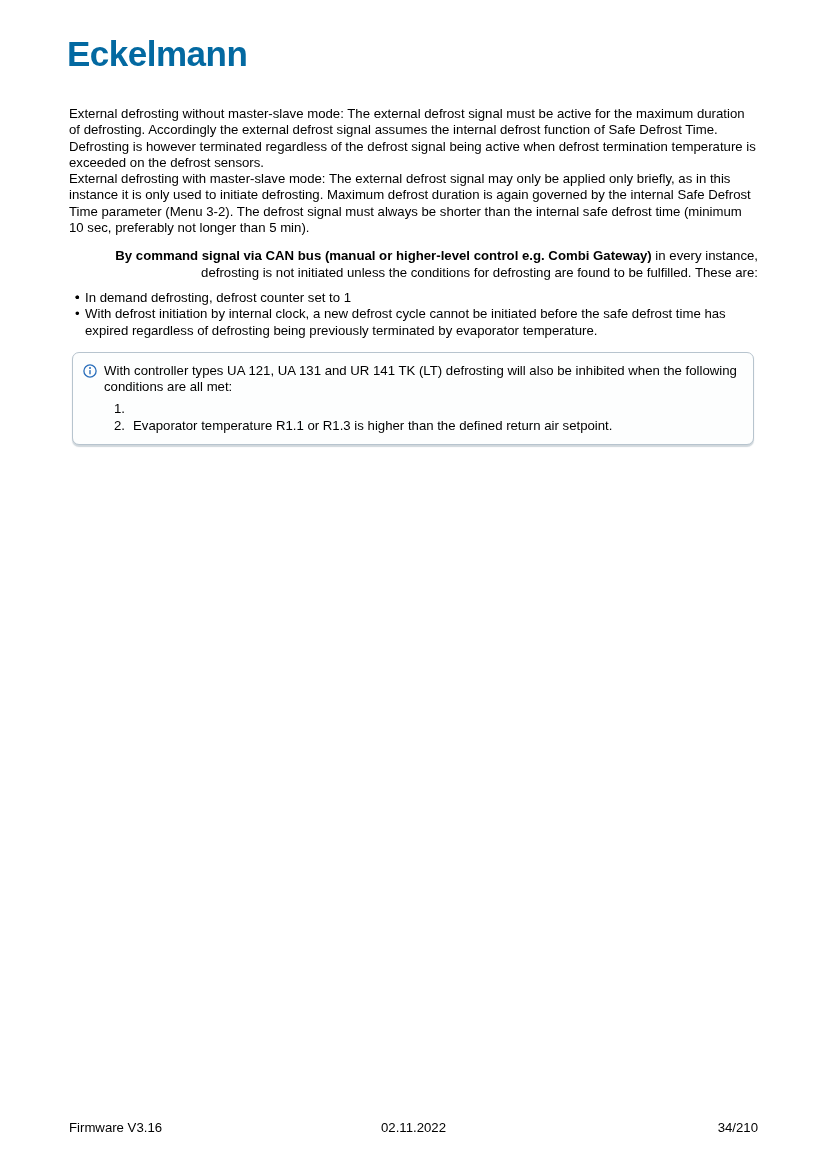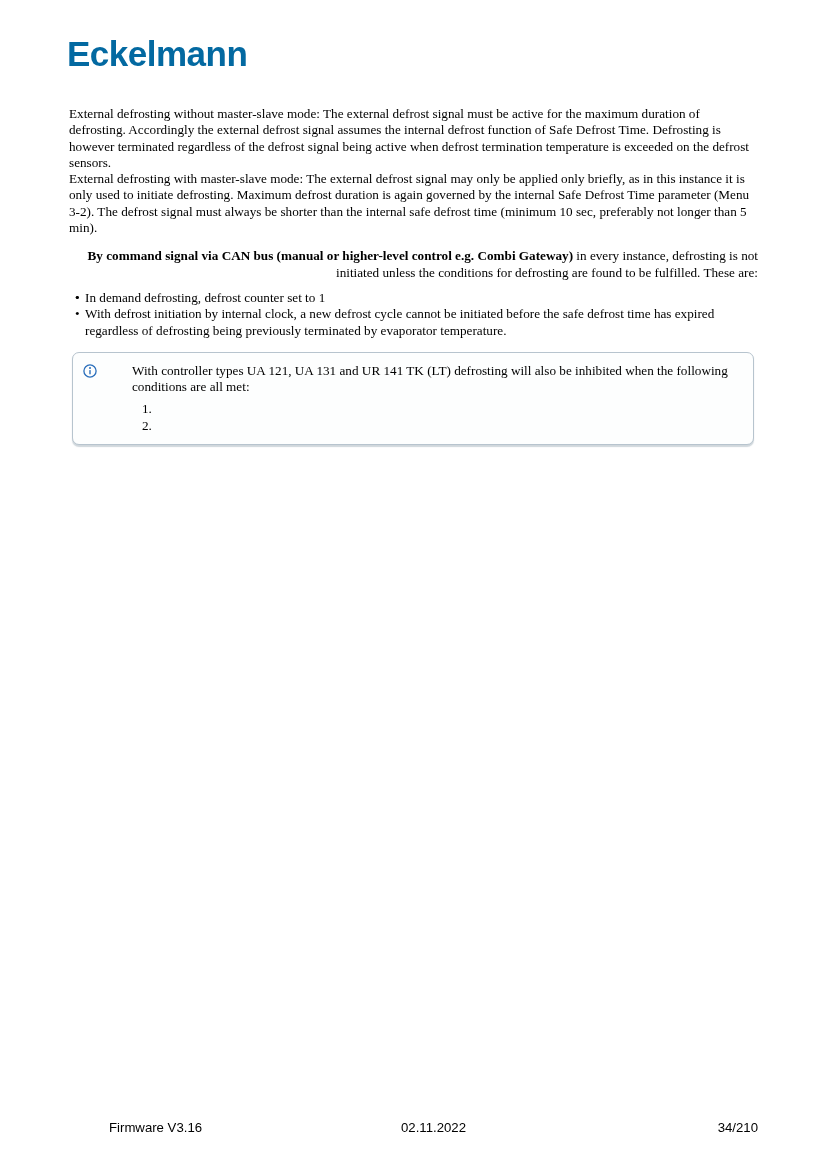--- a/index.html
+++ b/index.html
@@ -12,48 +12,48 @@
     overflow: hidden;
   }
   .logo {
     position: absolute; left: 67px; top: 36px;
     font-size: 35px; font-weight: bold;
     color: #0369a1; letter-spacing: -0.5px;
     line-height: 1;
   }
   .content {
     position: absolute; left: 69px; top: 106px; width: 689px;
-    font-size: 13.2px; line-height: 16.3px; font-family: Liberation Serif, serif;
+    font-size: 13.2px; line-height: 16.3px;
   }
   .body-para { margin: 0; }
   .section-1 { margin-top: 12px; text-align: right; }
   .bullet-list { margin-top: 9px; }
   .bullet-item { position: relative; padding-left: 16px; }
   .bullet-marker { position: absolute; left: 6px; top: 0; }
   .section-2 { margin-top: 11px; }
   .note-box {
     margin-top: 13px; margin-left: 3px;
     width: 682px; box-sizing: border-box;
     border: 1.5px solid #b7c4ce;
     border-radius: 7px;
     background: #fdfefe;
     box-shadow: 0 1.5px 1px rgba(120,140,155,0.35);
     padding: 10px 14px 10px 10px;
-    display: flex; align-items: flex-start; gap: 28px;
+    display: flex; align-items: flex-start;
   }
   .note-icon { flex: 0 0 auto; margin-right: 7px; margin-top: 1px; }
   .note-content { flex: 1 1 auto; }
   .note-list { margin: 6px 0 0 10px; }
   .note-li { display: flex; }
   .note-num { width: 19px; flex: 0 0 auto; }
   .footer {
     position: absolute; left: 69px; top: 1120px; width: 689px;
     display: flex; font-size: 13.2px; line-height: 16px;
   }
-  .footer-left  { flex: 1; text-align: left; margin-left: 40px; }
+  .footer-left  { flex: 1; text-align: left; }
   .footer-center{ flex: 1; text-align: center; }
   .footer-right { flex: 1; text-align: right; }
 </style>
 </head>
 <body>
 
 <div class="logo">Eckelmann</div>
 
 <div class="content">
 
@@ -88,20 +88,21 @@
       </svg>
     </span>
     <div class="note-content">
       <div>With controller types UA 121, UA 131 and UR 141 TK (LT) defrosting will also be inhibited when the following conditions are all met:</div>
       <div class="note-list">
         <div class="note-li">
           <span class="note-num">1.</span>
         </div>
         <div class="note-li">
           <span class="note-num">2.</span>
+          <span>Evaporator temperature R1.1 or R1.3 is higher than the defined return air setpoint.</span>
         </div>
       </div>
     </div>
   </div>
 
 </div>
 
 <div class="footer">
   <span class="footer-left">Firmware V3.16</span>
   <span class="footer-center">02.11.2022</span>

